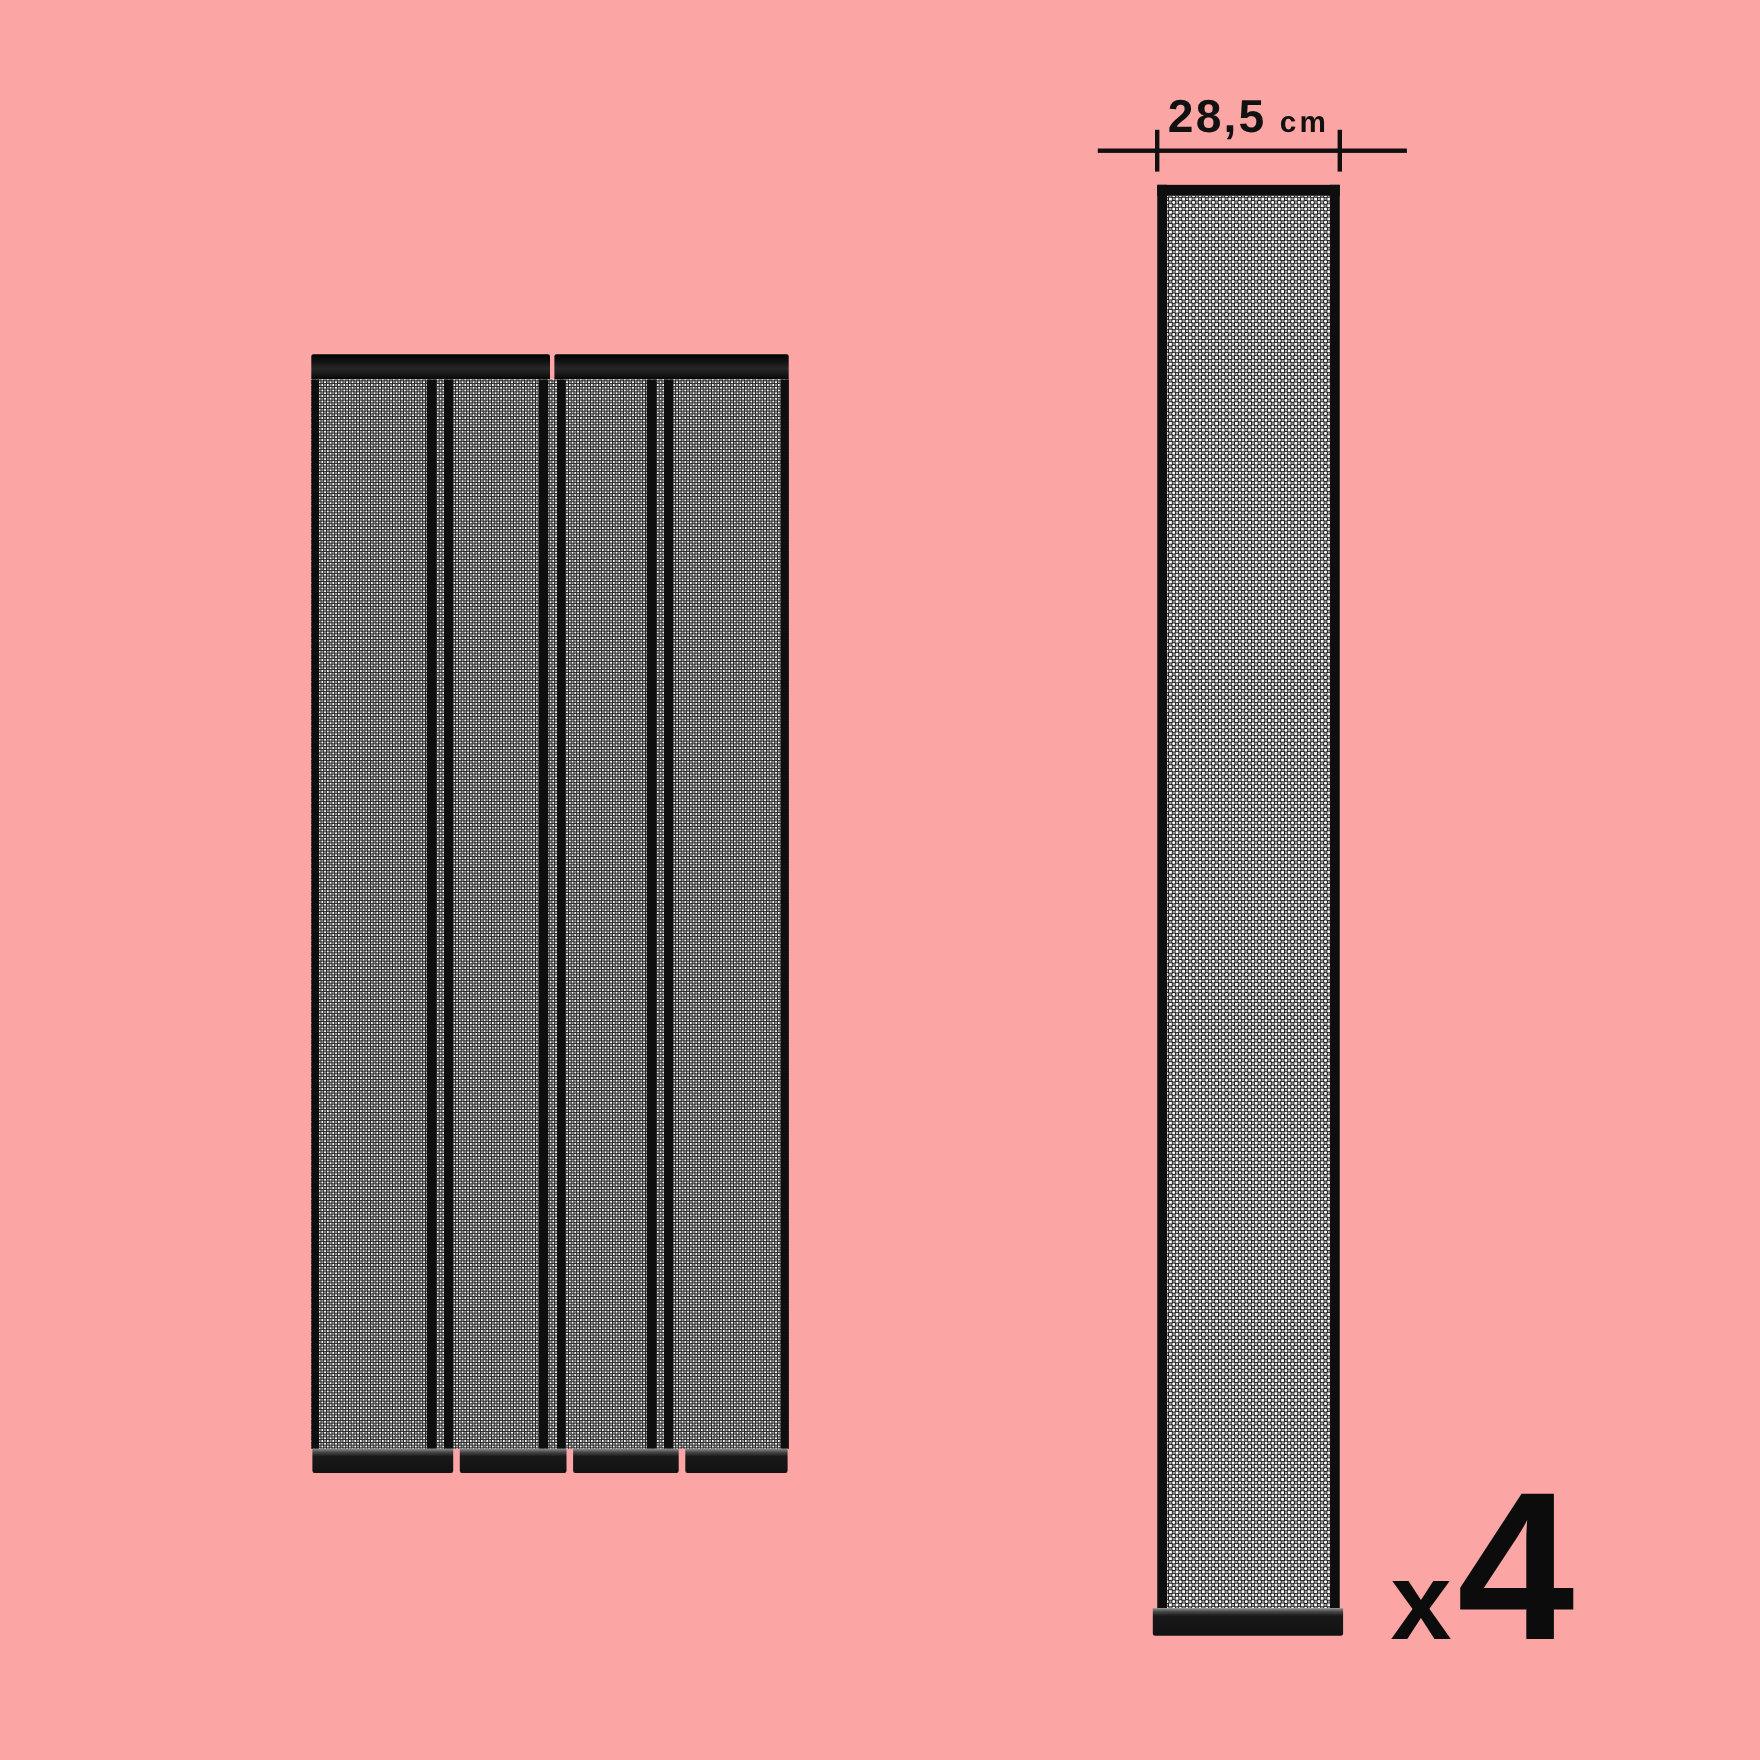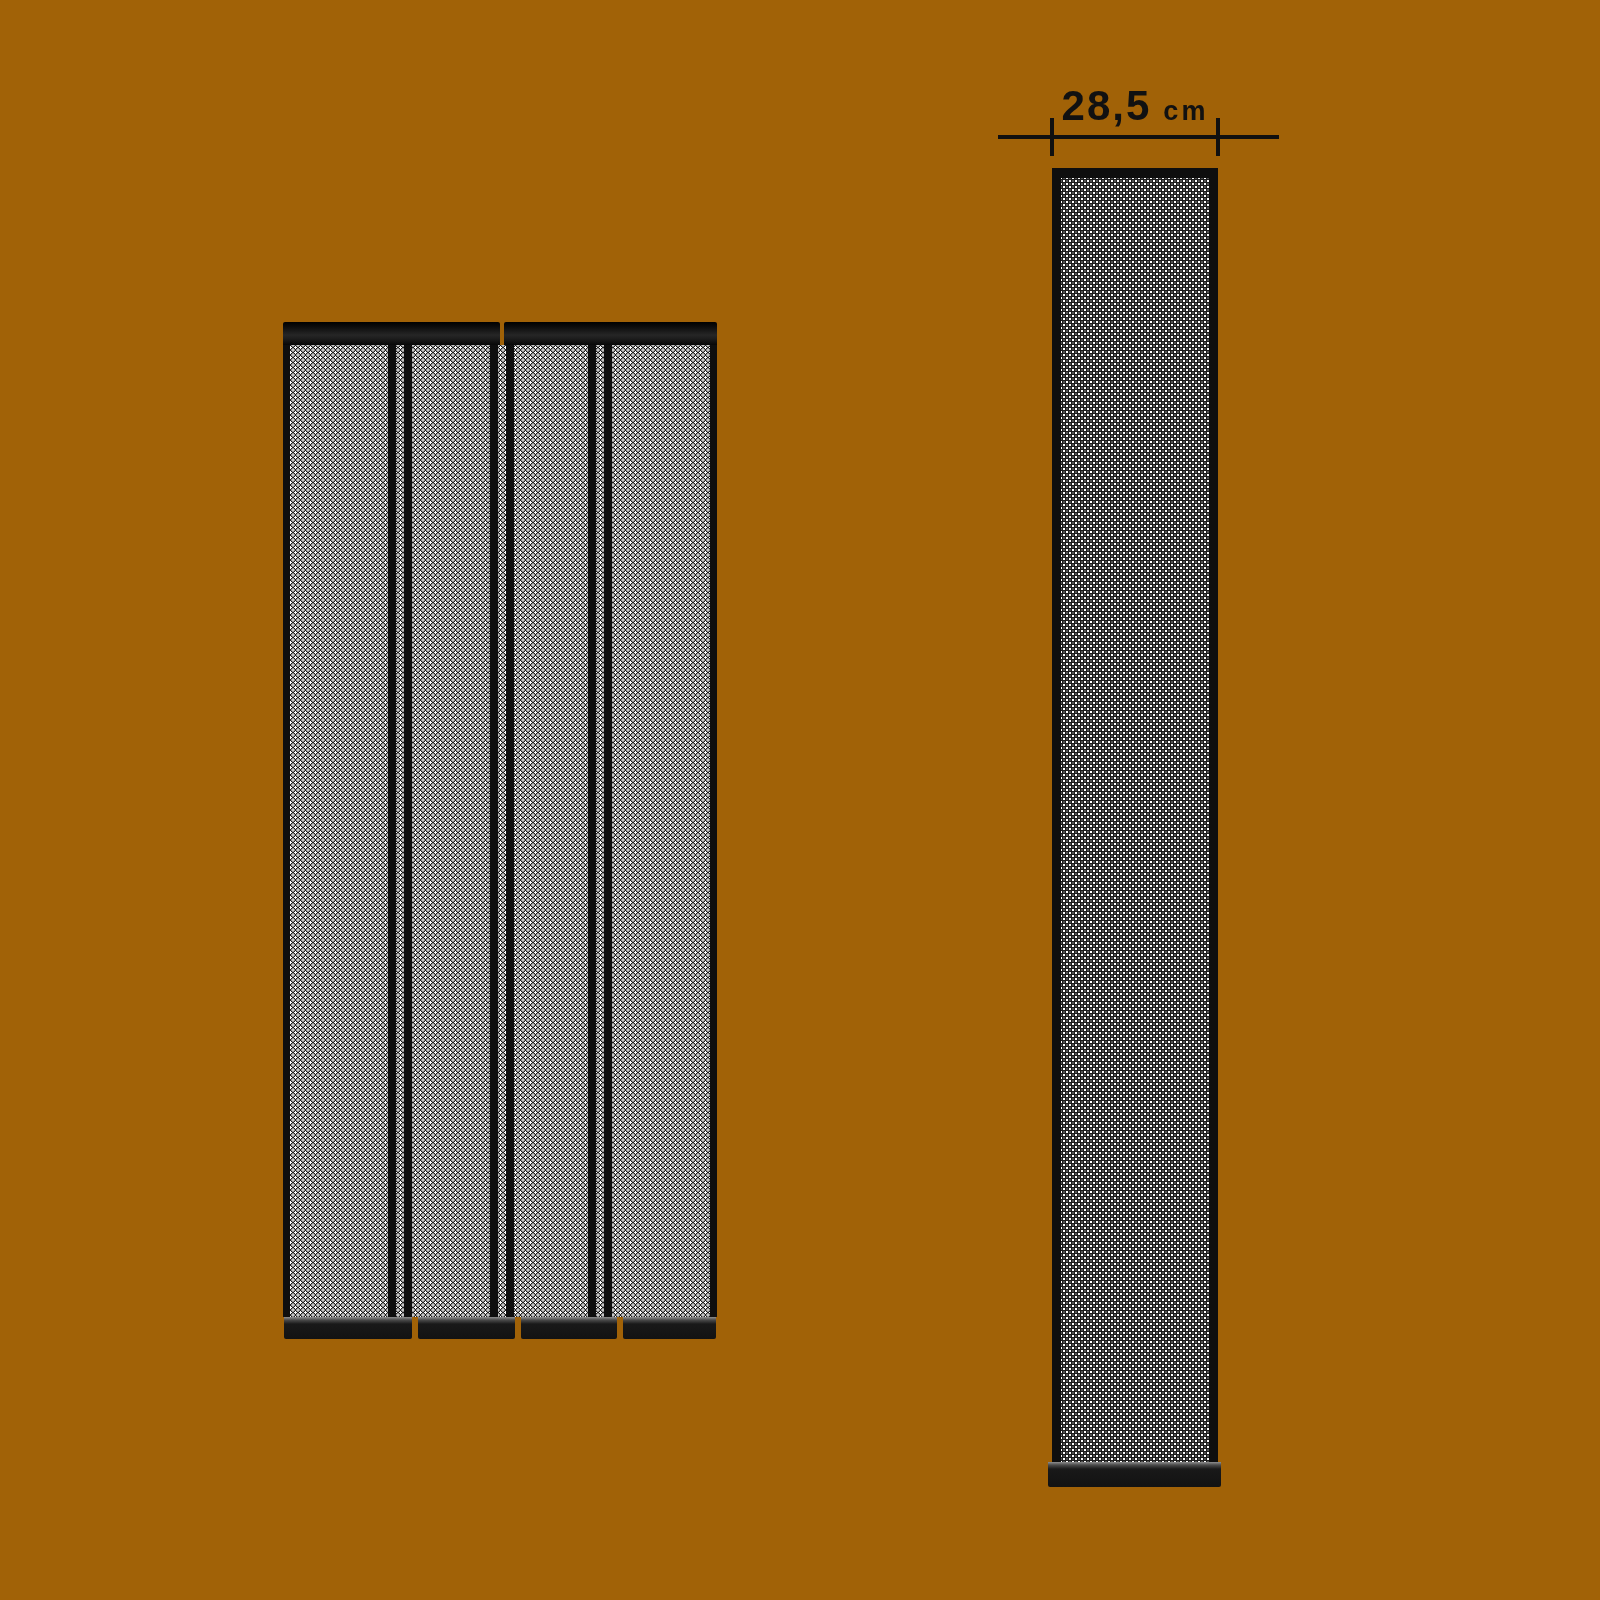--- a/index.html
+++ b/index.html
@@ -5,21 +5,21 @@
   html, body {
     margin: 0;
     padding: 0;
     background: #ffffff;
     font-family: "Liberation Sans", sans-serif;
   }
   .canvas {
     position: relative;
     width: 1600px;
     height: 1600px;
-    background: #a16207;
+    background: #fca5a5;
     overflow: hidden;
   }
 
   
   .mesh-fine {
     background-color: #fbfbfb;
     background-image:
       radial-gradient(circle, #ffffff 1.0px, #1f1f1f 1.1px, #1f1f1f 2.05px, rgba(0,0,0,0) 2.15px),
       radial-gradient(circle, #ffffff 1.0px, #1f1f1f 1.1px, #1f1f1f 2.05px, rgba(0,0,0,0) 2.15px),
       repeating-linear-gradient(180deg, rgba(0,0,0,0.06) 0 2px, rgba(0,0,0,0) 2px 34px);
@@ -179,14 +179,17 @@
   <div class="dim-label">
     <span class="dim-value">28,5</span><span class="dim-unit">cm</span>
   </div>
   <div class="dim-line"></div>
   <div class="dim-tick t-left"></div>
   <div class="dim-tick t-right"></div>
 
   <div class="strip mesh-coarse"></div>
   <div class="strip-bar"></div>
 
+  <div class="quantity">
+    <span class="q-times">x</span><span class="q-count">4</span>
+  </div>
 
 </div>
 
 </body></html>

